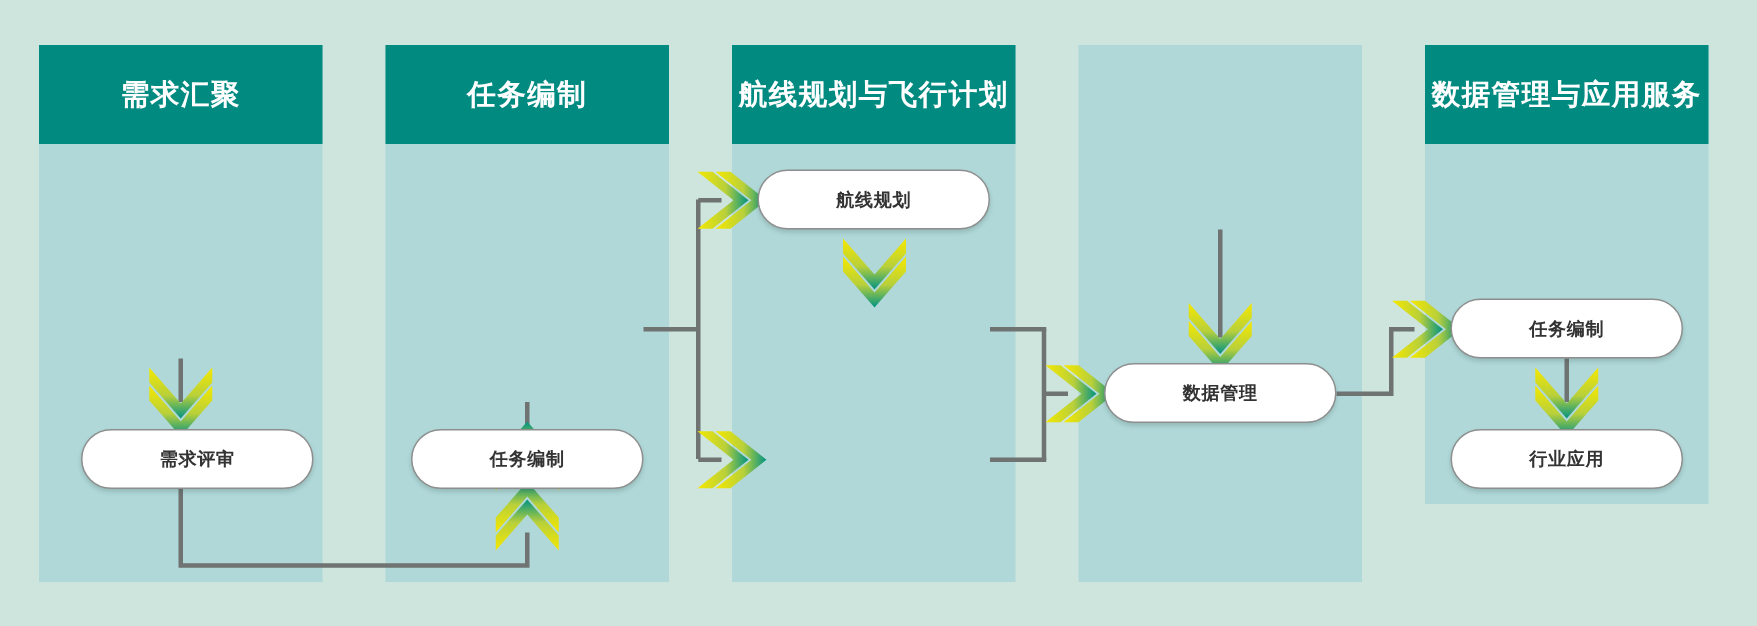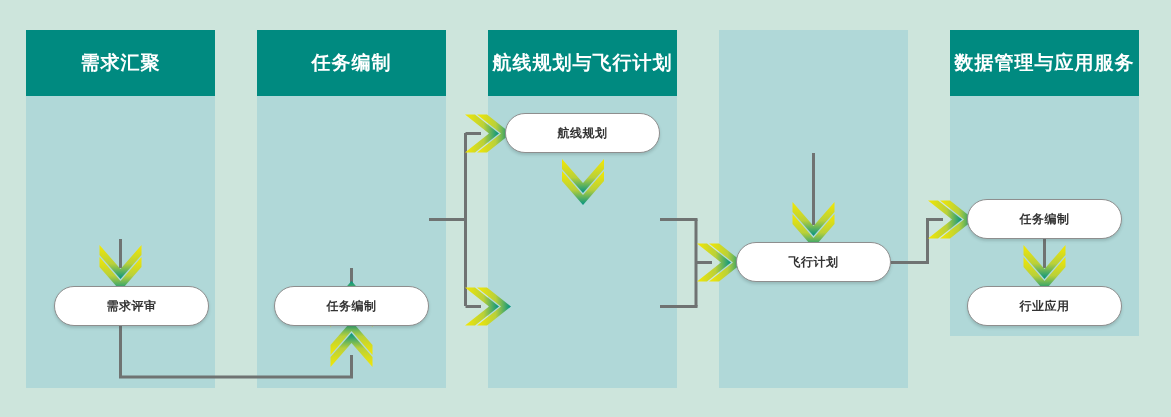--- a/index.html
+++ b/index.html
@@ -147,18 +147,18 @@
       <use href="#chevDown" x="1044.5" y="285" fill="url(#gradDown)"></use>
     </g>
   </svg>
 
   <div class="node" style="left:54px;top:286px;width:155px;">需求评审</div>
 
   <div class="node" style="left:274px;top:286px;width:155px;">任务编制</div>
 
   <div class="node" style="left:505px;top:113px;width:155px;">航线规划</div>
 
-  <div class="node" style="left:736px;top:242px;width:155px;">飞行计划</div>
+  <div class="node" style="left:736px;top:242px;width:155px;">数据管理</div>
 
   <div class="node" style="left:967px;top:199px;width:155px;">任务编制</div>
   <div class="node" style="left:967px;top:286px;width:155px;">行业应用</div>
 
 </div>
 
 </body></html>

